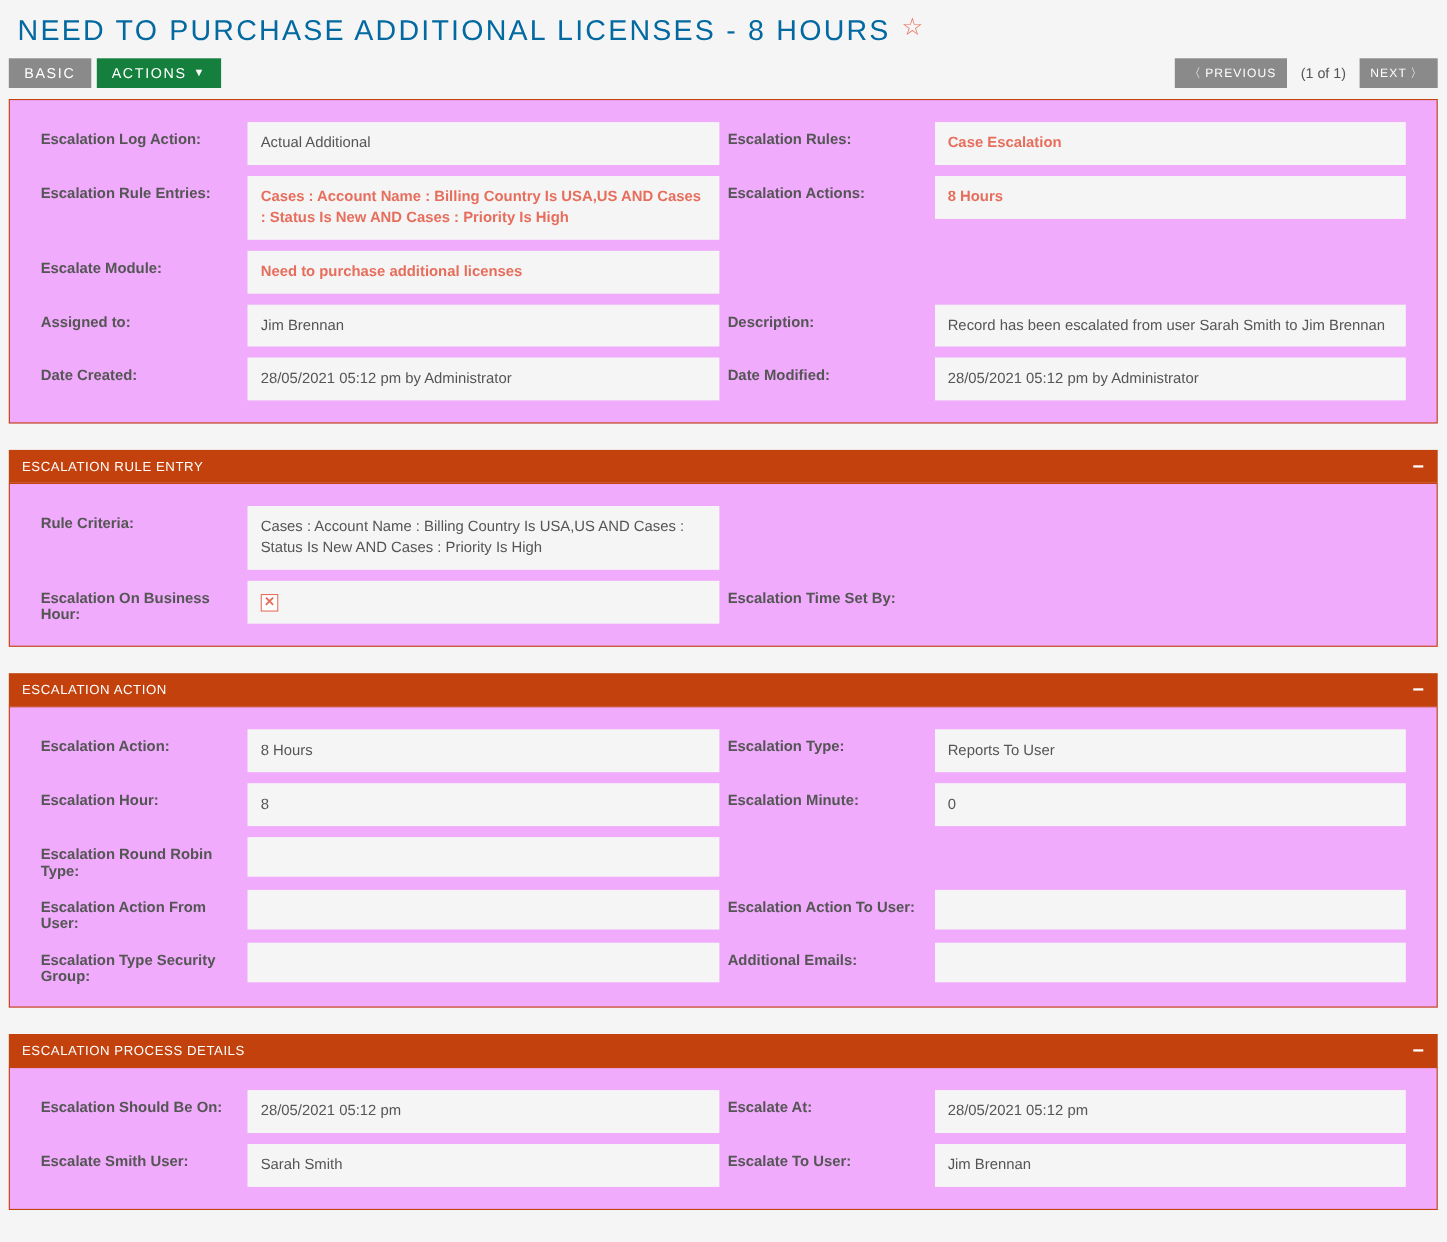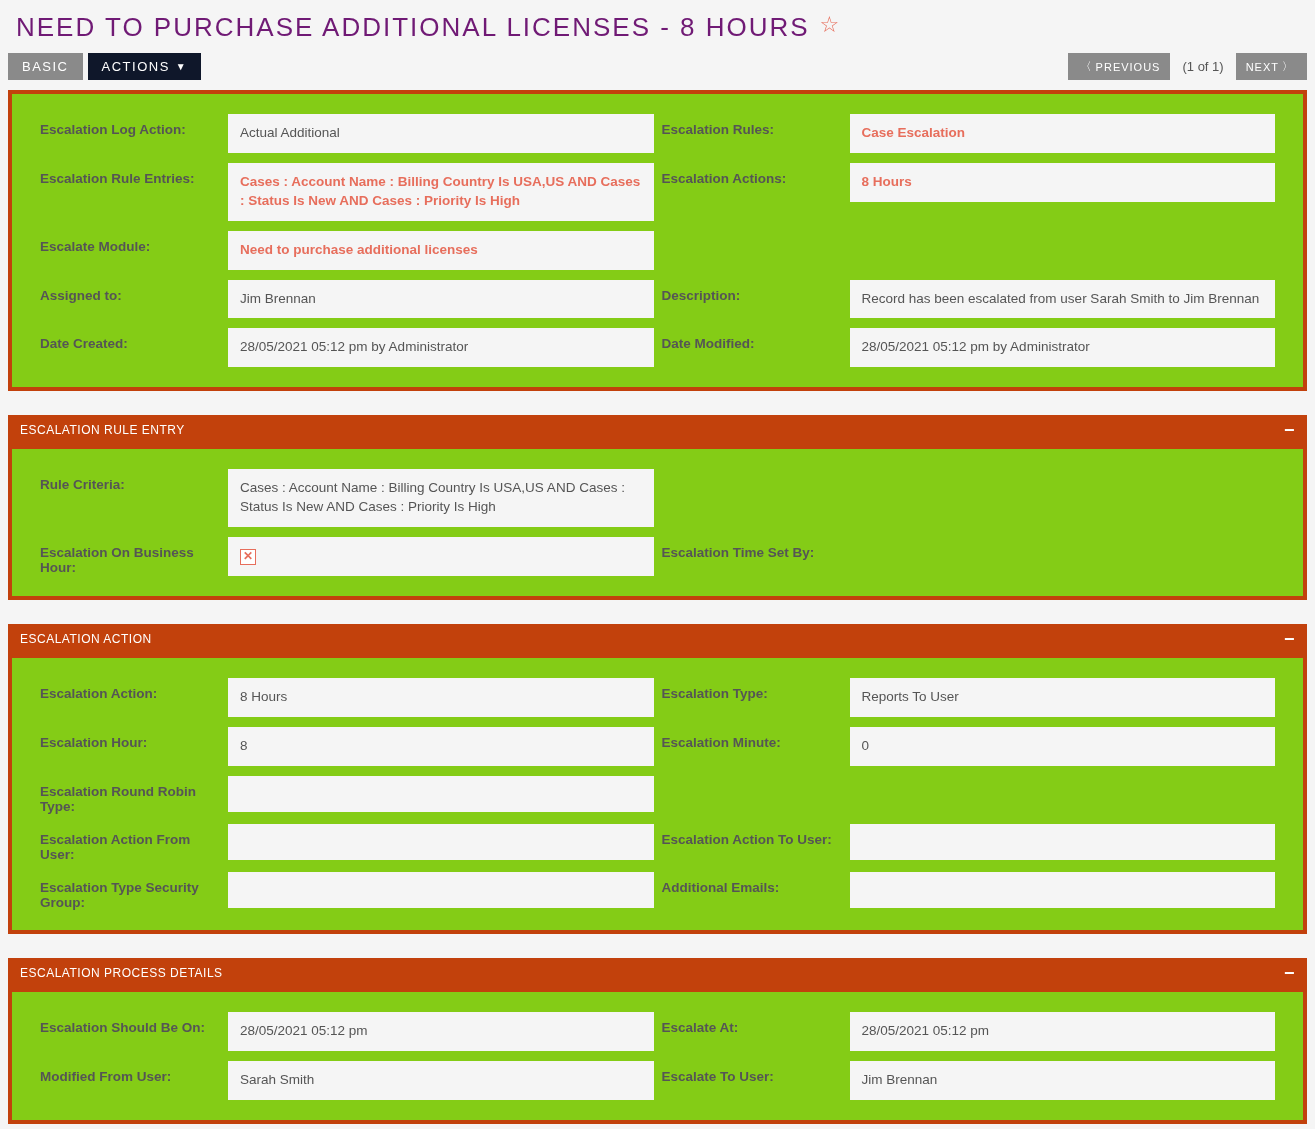--- a/index.html
+++ b/index.html
@@ -10,21 +10,21 @@
     font-size: 14px;
     padding: 8px;
   }
   .header {
     padding: 4px 8px 10px 8px;
   }
   .page-title {
     font-size: 26px;
     font-weight: 300;
     letter-spacing: 2px;
-    color: #701a75;
+    color: #0369a1;
     display: inline-block;
     vertical-align: middle;
   }
   .star {
     display: inline-block;
     vertical-align: top;
     color: #e76e5c;
     font-size: 22px;
     margin-left: 6px;
   }
@@ -38,21 +38,21 @@
     align-items: center;
     padding: 6px 14px;
     font-size: 13px;
     letter-spacing: 1.5px;
     color: #fff;
     border: none;
     cursor: pointer;
     margin-right: 5px;
   }
   .btn-basic { background: #8a8a8a; }
-  .btn-actions { background: #0f172a; }
+  .btn-actions { background: #15803d; }
   .btn-actions .caret {
     margin-left: 6px;
     font-size: 10px;
   }
   .spacer { flex: 1; }
   .btn-nav {
     background: #8a8a8a;
     color: #fff;
     font-size: 11px;
     letter-spacing: 1px;
@@ -62,24 +62,24 @@
     display: inline-flex;
     align-items: center;
   }
   .btn-nav .chev { font-size: 11px; margin: 0 3px; }
   .page-count {
     font-size: 13px;
     color: #555;
     margin: 0 12px;
   }
   .panel {
-    background: #84cc16;
+    background: #f0abfc;
     padding: 20px 28px;
     margin-bottom: 24px;
-    border: 4px solid #c2410c;
+    border: 1px solid #c2410c;
   }
   .section-header {
     background: #c2410c;
     color: #fff;
     font-size: 12px;
     letter-spacing: 0.5px;
     padding: 8px 12px;
     display: flex;
     align-items: center;
     justify-content: space-between;
@@ -239,18 +239,18 @@
   <span>ESCALATION PROCESS DETAILS</span>
   <span class="collapse-icon">−</span>
 </div>
 <div class="panel">
   <div class="grid">
     <div class="lbl">Escalation Should Be On:</div>
     <div class="val">28/05/2021 05:12 pm</div>
     <div class="lbl">Escalate At:</div>
     <div class="val">28/05/2021 05:12 pm</div>
 
-    <div class="lbl">Modified From User:</div>
+    <div class="lbl">Escalate Smith User:</div>
     <div class="val">Sarah Smith</div>
     <div class="lbl">Escalate To User:</div>
     <div class="val">Jim Brennan</div>
   </div>
 </div>
 
 </body></html>

